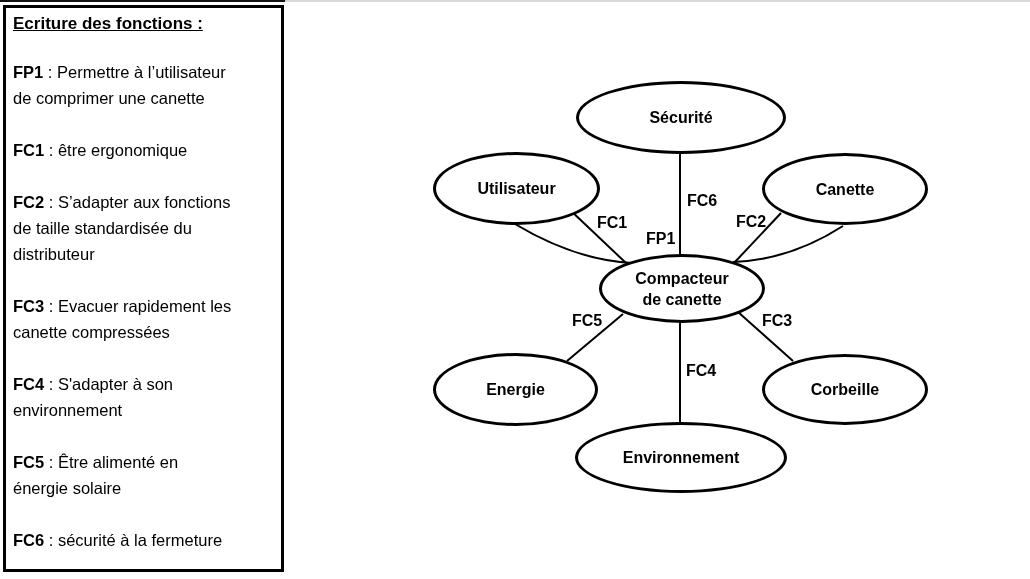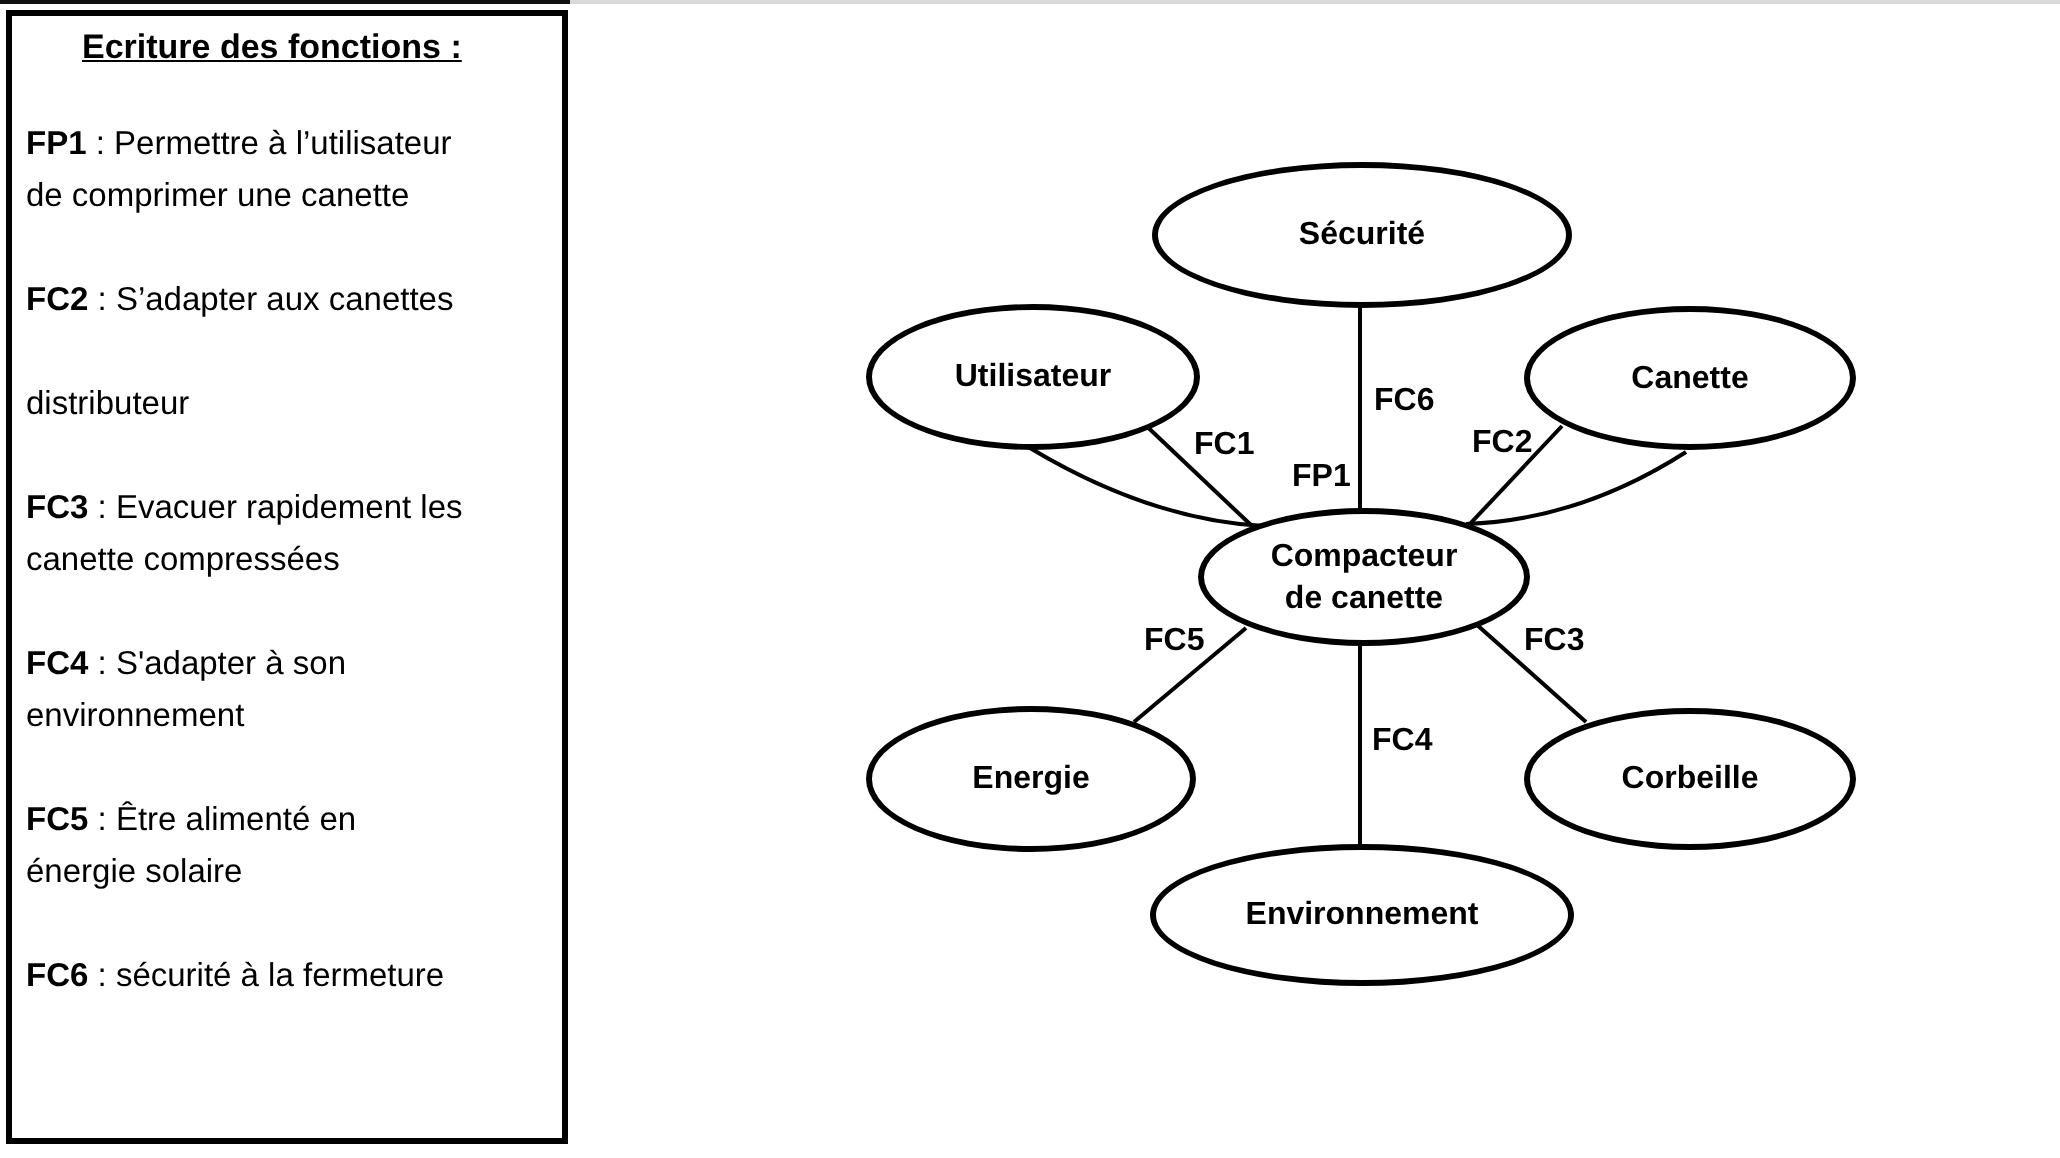--- a/index.html
+++ b/index.html
@@ -18,21 +18,21 @@
   
   .legend-box {
     position: absolute; left: 3px; top: 5px;
     width: 281px; height: 567px;
     border: 3px solid #000;
     background: #fff;
     padding: 3px 4px 0 7px;
     font-size: 16.5px;
     line-height: 26px;
   }
-  .legend-title { font-weight: bold; margin-bottom: 22px; font-size: 17px; margin-left: 28px; }
+  .legend-title { font-weight: bold; margin-bottom: 22px; font-size: 17px; }
   .legend-title .u { text-decoration: underline; }
   .legend-item { margin-bottom: 26px; }
   .legend-item b { font-weight: bold; }
 
   
   .diagram { position: absolute; left: 0; top: 0; width: 1030px; height: 579px; padding-left: 28px; }
   .diagram svg { position: absolute; left: 0; top: 0; pointer-events: none; }
   .node {
     position: absolute;
     border: 3px solid #000;
@@ -56,22 +56,23 @@
 <div class="page">
 
   <div class="top-edge-black"></div>
   <div class="top-edge-gray"></div>
 
   <div class="legend-box">
     <p class="legend-title"><span class="u">Ecriture des fonctions :</span></p>
 
     <p class="legend-item"><b>FP1</b><span> : </span><span>Permettre à l’utilisateur</span><br><span>de comprimer une canette</span></p>
 
+    <p class="legend-item"><b>FC1</b><span> : </span><span>être ergonomique</span></p>
 
-    <p class="legend-item"><b>FC2</b><span> : </span><span>S’adapter aux canettes</span><br><br><span>distributeur</span></p>
+    <p class="legend-item"><b>FC2</b><span> : </span><span>S’adapter aux fonctions</span><br><span>de taille standardisée du</span><br><span>distributeur</span></p>
 
     <p class="legend-item"><b>FC3</b><span> : </span><span>Evacuer rapidement les</span><br><span>canette compressées</span></p>
 
     <p class="legend-item"><b>FC4</b><span> : </span><span>S'adapter à son</span><br><span>environnement</span></p>
 
     <p class="legend-item"><b>FC5</b><span> : </span><span>Être alimenté en</span><br><span>énergie solaire</span></p>
 
     <p class="legend-item"><b>FC6</b><span> : </span><span>sécurité à la fermeture</span></p>
   </div>
 

